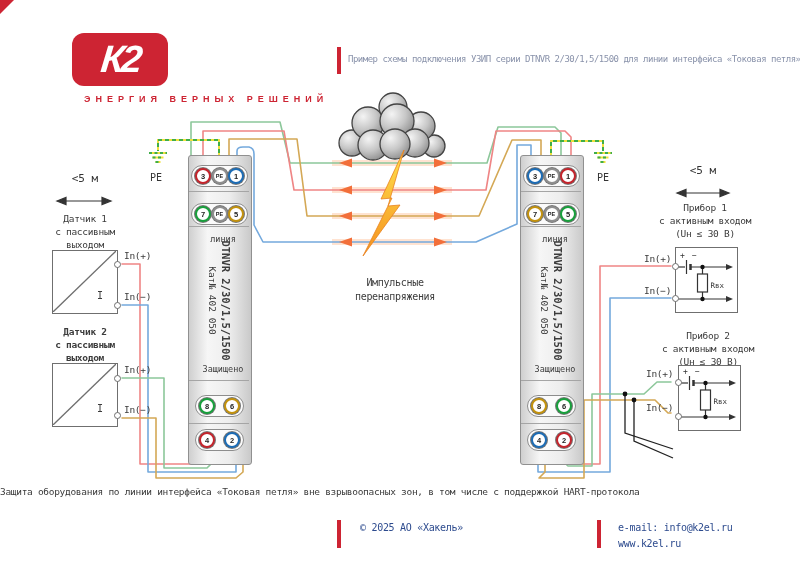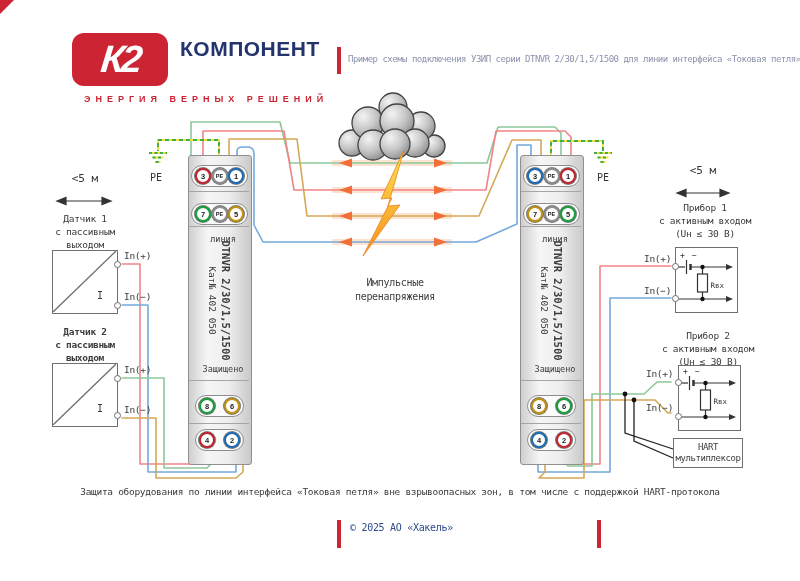--- a/index.html
+++ b/index.html
@@ -41,44 +41,43 @@
   
   .box{position:absolute;border:1.5px solid #6f6f6f;background:#fff;box-sizing:border-box;}
   .node{position:absolute;width:7px;height:7px;border:1.2px solid #6f6f6f;border-radius:50%;background:#fff;box-sizing:border-box;}
   .i-lbl{position:absolute;right:14px;bottom:12px;font:10px "DejaVu Sans Mono",monospace;color:#3c3c3c;}
   .title3{position:absolute;text-align:center;font:9.5px "DejaVu Sans Mono",monospace;color:#3c3c3c;
           letter-spacing:-0.3px;line-height:13px;white-space:nowrap;}
   .hart-box{display:flex;flex-direction:column;align-items:center;justify-content:center;
             font:9px "DejaVu Sans Mono",monospace;letter-spacing:-0.4px;line-height:11px;color:#3c3c3c;}
 
   
-  #caption{left:0;top:486px;width:800px;text-align:center;font:9.5px "DejaVu Sans Mono",monospace;
+  #caption{left:0;top:486px;width:800px;font:9.5px "DejaVu Sans Mono",monospace;
            letter-spacing:-0.3px;color:#3b3b3b;}
-  .foot-txt{position:absolute;font:10px "DejaVu Sans Mono",monospace;color:#2d4b8e;letter-spacing:-0.3px;line-height:16px;white-space:nowrap;}
+  .foot-txt{position:absolute;font:10px "DejaVu Sans Mono",monospace;color:#2d4b8e;letter-spacing:-0.3px;line-height:16px;white-space:nowrap;margin-left:10px;}
 
   #surge-lbl{left:330px;top:276px;width:130px;text-align:center;font:10px "DejaVu Sans Mono",monospace;
              color:#3c3c3c;line-height:14px;letter-spacing:-0.3px;}
   .dist-lbl{position:absolute;font:11px "DejaVu Sans Mono",monospace;color:#333;text-align:center;width:70px;}
   .pe-lbl{position:absolute;font:10px "DejaVu Sans Mono",monospace;color:#333;}
   svg{position:absolute;left:0;top:0;}
 </style>
 </head>
 <body>
 
 <div id="stage">
 
   <svg width="20" height="20">
     <polygon points="0,0 14,0 0,14" fill="#cd2433"></polygon>
   </svg>
 
   <div class="abs" id="logo-mark">
     <span>К2</span>
   </div>
   <div class="abs" id="logo-title">
-    <div>КОМПОНЕНТ</div>
   </div>
   <div class="abs" id="logo-tagline">ЭНЕРГИЯ ВЕРНЫХ РЕШЕНИЙ</div>
 
   <div class="red-bar" style="left:337px;top:47px;height:27px;"></div>
   <div class="abs" id="annotation">Пример схемы подключения УЗИП серии DTNVR 2/30/1,5/1500 для линии интерфейса «Токовая петля»</div>
 
   <svg width="800" height="581">
     <defs>
       <radialGradient id="cg" cx="35%" cy="30%" r="75%">
         <stop offset="0%" stop-color="#f4f4f4"></stop>
@@ -357,26 +356,26 @@
       <text x="4" y="8" font-size="8" fill="#333" font-family="DejaVu Sans Mono">+</text>
       <text x="16" y="8" font-size="8" fill="#333" font-family="DejaVu Sans Mono">−</text>
       <text x="34.5" y="38" font-size="7.5" fill="#333" font-family="DejaVu Sans Mono">Rвх</text>
     </svg>
     <span class="node" style="left:-4px;top:13px;"></span>
     <span class="node" style="left:-4px;top:47px;"></span>
   </div>
   <div class="lbl" style="left:646px;top:368px;">In(+)</div>
   <div class="lbl" style="left:646px;top:402px;">In(−)</div>
 
-  <div class="box hart-box" style="left:673px;top:438px;width:70px;height:30px;">
-    <div>HART</div>
-    <div>мультиплексор</div>
-  </div>
 
   <div class="abs" id="caption">Защита оборудования по линии интерфейса «Токовая петля» вне взрывоопасных зон, в том числе с поддержкой HART-протокола</div>
 
   <div class="red-bar" style="left:337px;top:520px;height:28px;"></div>
   <div class="foot-txt" style="left:350px;top:520px;">
     <div>© 2025 АО «Хакель»</div>
   </div>
   <div class="red-bar" style="left:597px;top:520px;height:28px;"></div>
+  <div class="foot-txt" style="left:608px;top:520px;">
+    <div>e-mail: info@k2el.ru</div>
+    <div>www.k2el.ru</div>
+  </div>
 
 </div>
 
 </body></html>

